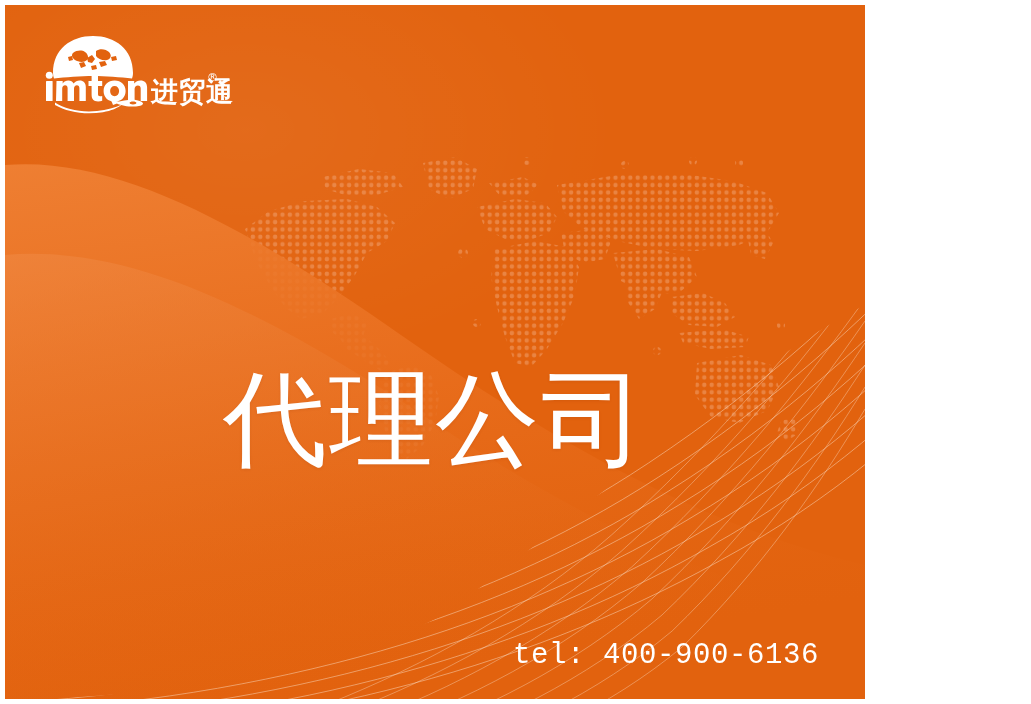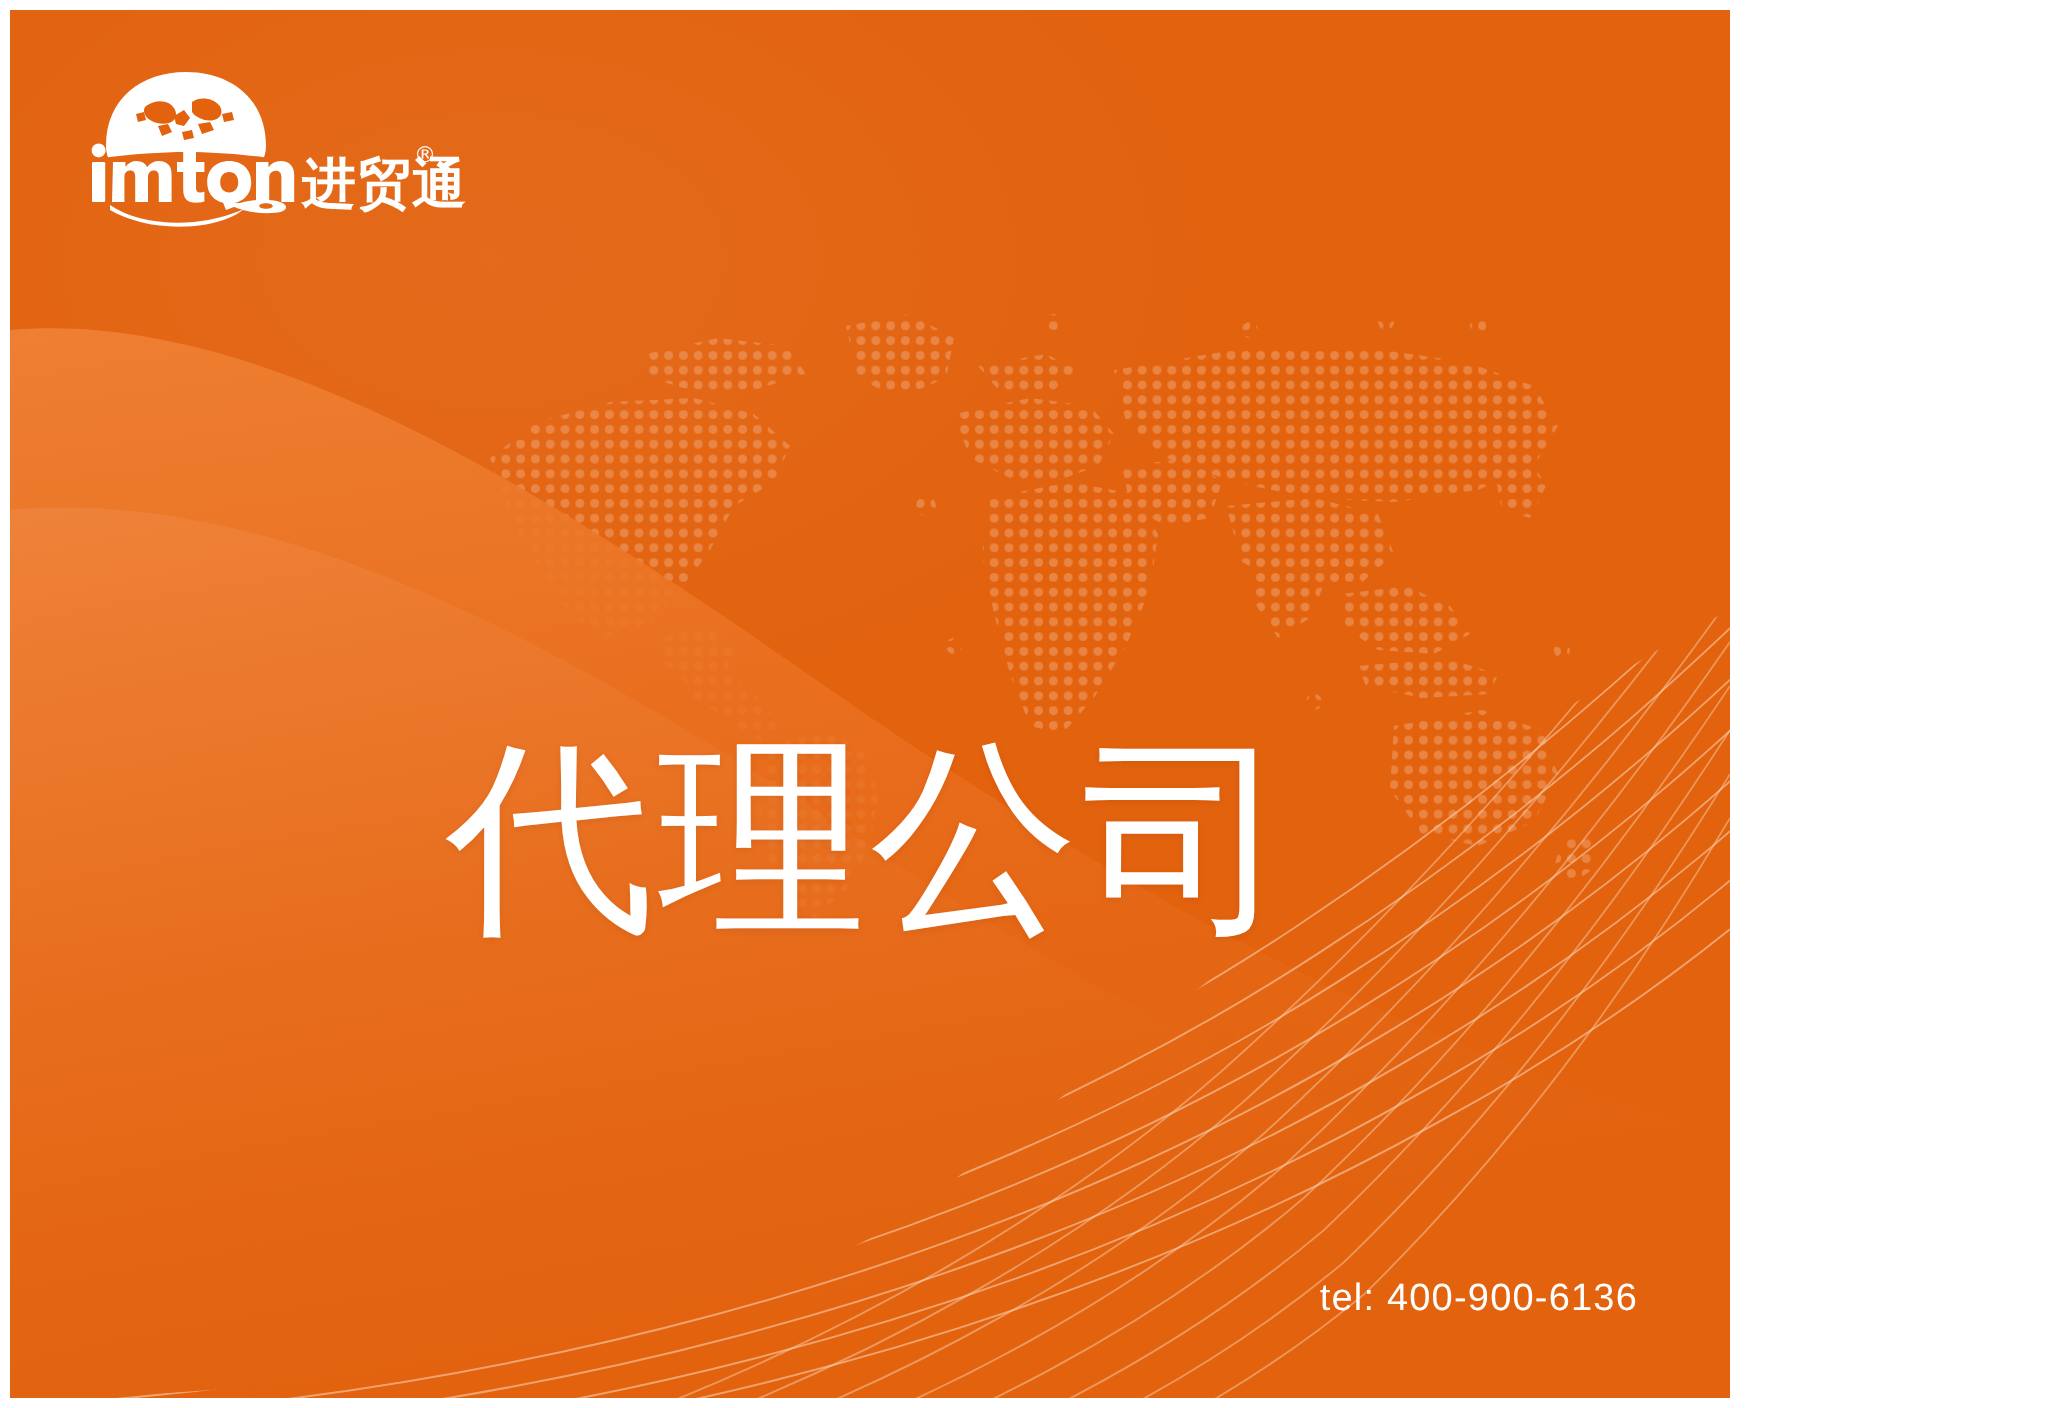--- a/index.html
+++ b/index.html
@@ -68,23 +68,23 @@
     white-space:pre-line;
     text-shadow:0 1px 3px rgba(120,45,0,.12);
   }
   .headline .ln{display:block;}
   
   .phone{
     position:absolute;
     right:46px;
     top:634px;
     color:#ffffff;
-    font-size:19px;
+    font-size:29px;
     letter-spacing:.6px;
-    font-family:Liberation Sans, sans-serif;
+    font-family:Liberation Mono, monospace;
     white-space:nowrap;
   }
 </style>
 </head>
 <body>
 
 <div class="banner">
   <div class="frame">
 
     <div class="bg-base"></div>

